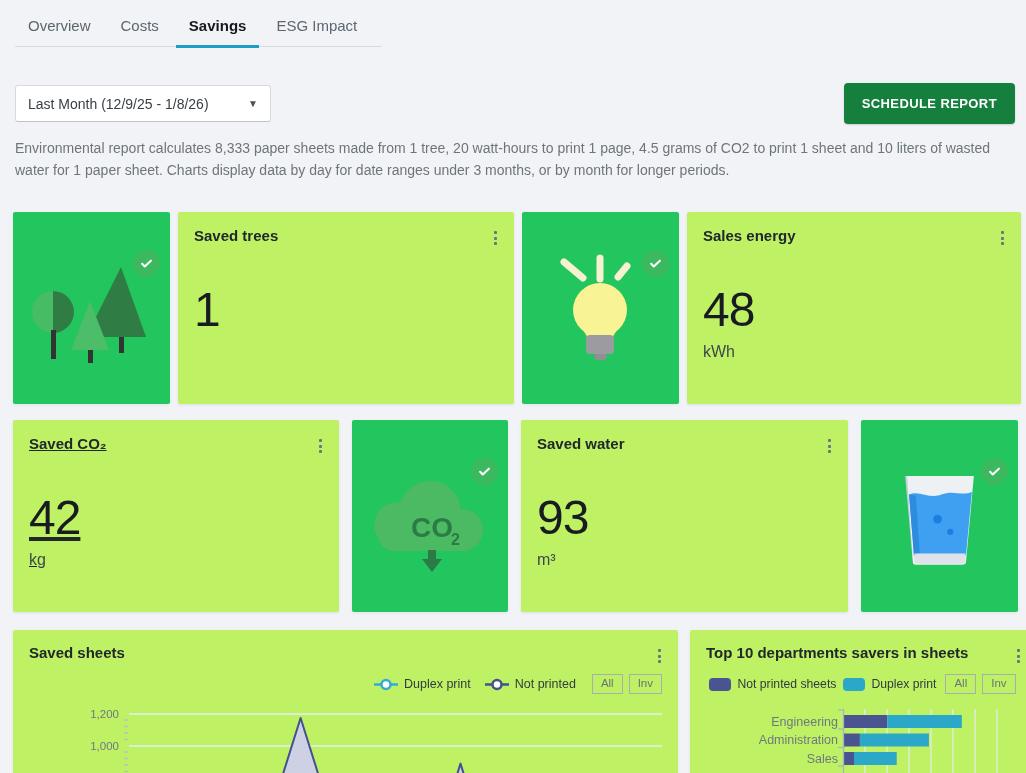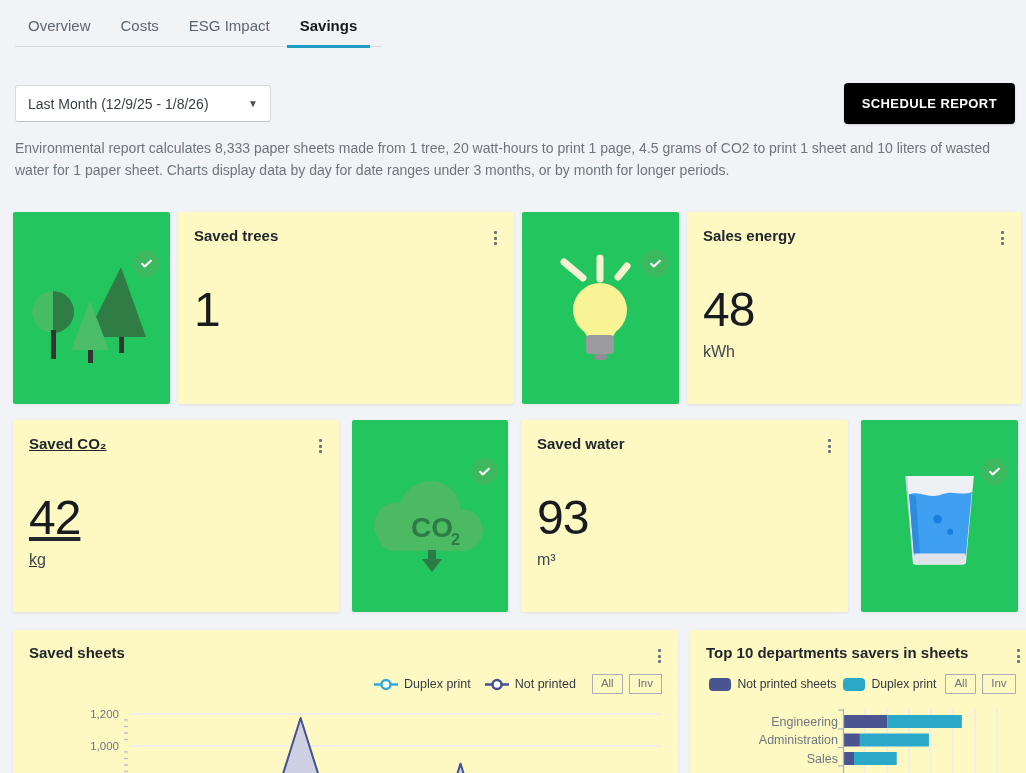--- a/index.html
+++ b/index.html
@@ -21,34 +21,34 @@
   .tab.active { color:#16191d; font-weight:bold; border-bottom-color:#1f9dc5; }
   
   .toolbar { display:flex; justify-content:space-between; align-items:center; margin:36px 11px 0 15px; }
   .dropdown {
     width:256px; height:37px; background:#fff; border:1px solid #d8dbde; border-bottom-color:#c0c4c7;
     border-radius:3px; display:flex; align-items:center; justify-content:space-between;
     padding:0 12px; font-size:14px; color:#3a4046; cursor:pointer;
   }
   .dropdown .caret { font-size:10px; color:#4a5056; }
   .btn-primary {
-    height:41px; padding:0 18px; background:#000000; color:#fff; border:none; border-radius:4px;
+    height:41px; padding:0 18px; background:#15803d; color:#fff; border:none; border-radius:4px;
     font-size:13px; font-weight:bold; letter-spacing:.4px; cursor:pointer;
     box-shadow:0 1px 2px rgba(0,0,0,.15);
     font-family:"Liberation Sans", sans-serif;
   }
   
   .description { margin:14px 30px 0 15px; font-size:14px; line-height:1.55; color:#6d757c; max-width:990px; }
   
   .row { display:flex; margin:0 5px 16px 13px; height:192px; }
   .row1 { gap:8px; margin-top:31px; }
   .row2 { gap:13px; margin-right:8px; }
   .row-charts { gap:12px; margin:18px 7px 0 13px; height:280px; }
   .card {
-    background:#fef9c3; border-radius:2px; box-shadow:0 1px 3px rgba(24,32,40,.09);
+    background:#bef264; border-radius:2px; box-shadow:0 1px 3px rgba(24,32,40,.09);
     position:relative;
   }
   .mcard { padding:15px 16px; }
   .tile { background:#22c55e; border-radius:2px; position:relative; box-shadow:0 1px 3px rgba(24,32,40,.07); }
   .w157 { width:157px; flex:none; } .w336 { width:336px; flex:none; }
   .w326 { width:326px; flex:none;text-decoration:underline; } .w156 { width:156px; flex:none; } .w327 { width:327px; flex:none; }
   .grow { flex:1; }
   .card-title { font-size:15px; font-weight:bold; color:#22272c; }
   .kebab {
     position:absolute; top:16px; right:14px; display:flex; flex-direction:column; gap:2.5px;
@@ -80,22 +80,22 @@
   .axis-label { font-size:11.5px; fill:#6f7880; }
   .cat-label { font-size:12.5px; fill:#6f7880; }
 </style>
 </head>
 <body>
 
 <div class="tabs-wrap">
   <div class="tabs">
     <div class="tab">Overview</div>
     <div class="tab">Costs</div>
+    <div class="tab active">Savings</div>
     <div class="tab">ESG Impact</div>
-    <div class="tab active">Savings</div>
   </div>
 </div>
 
 <div class="toolbar">
   <div class="dropdown">
     <span>Last Month (12/9/25 - 1/8/26)</span>
     <span class="caret">▼</span>
   </div>
   <button class="btn-primary">SCHEDULE REPORT</button>
 </div>

